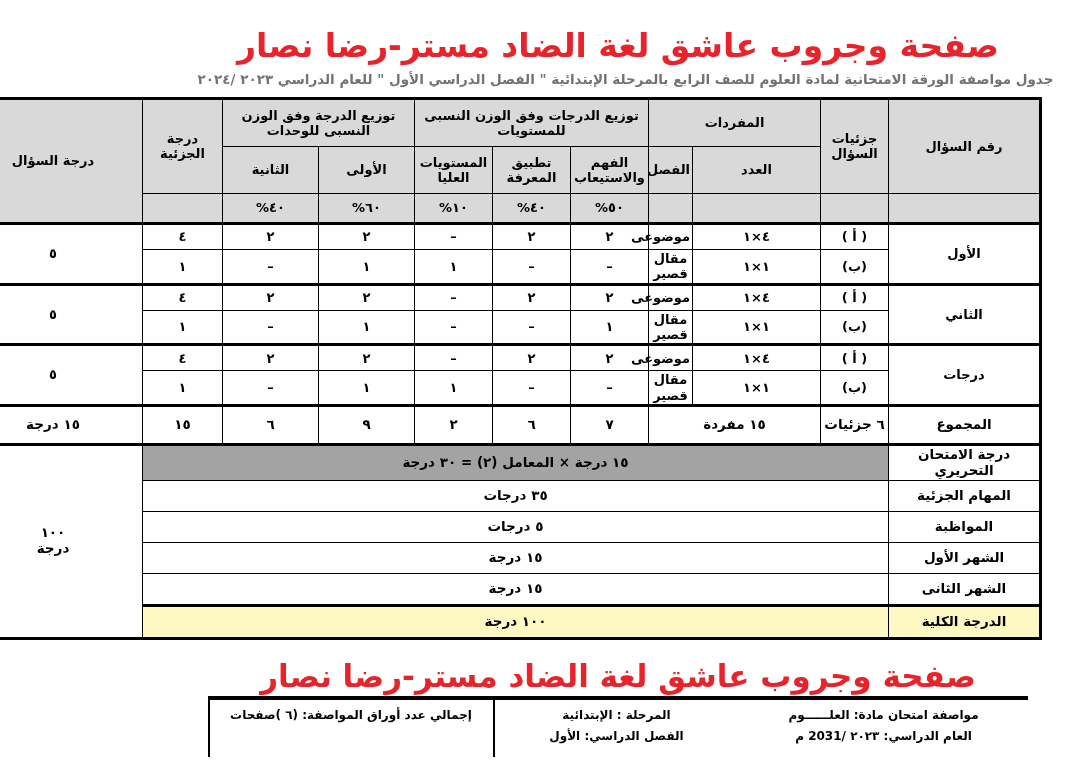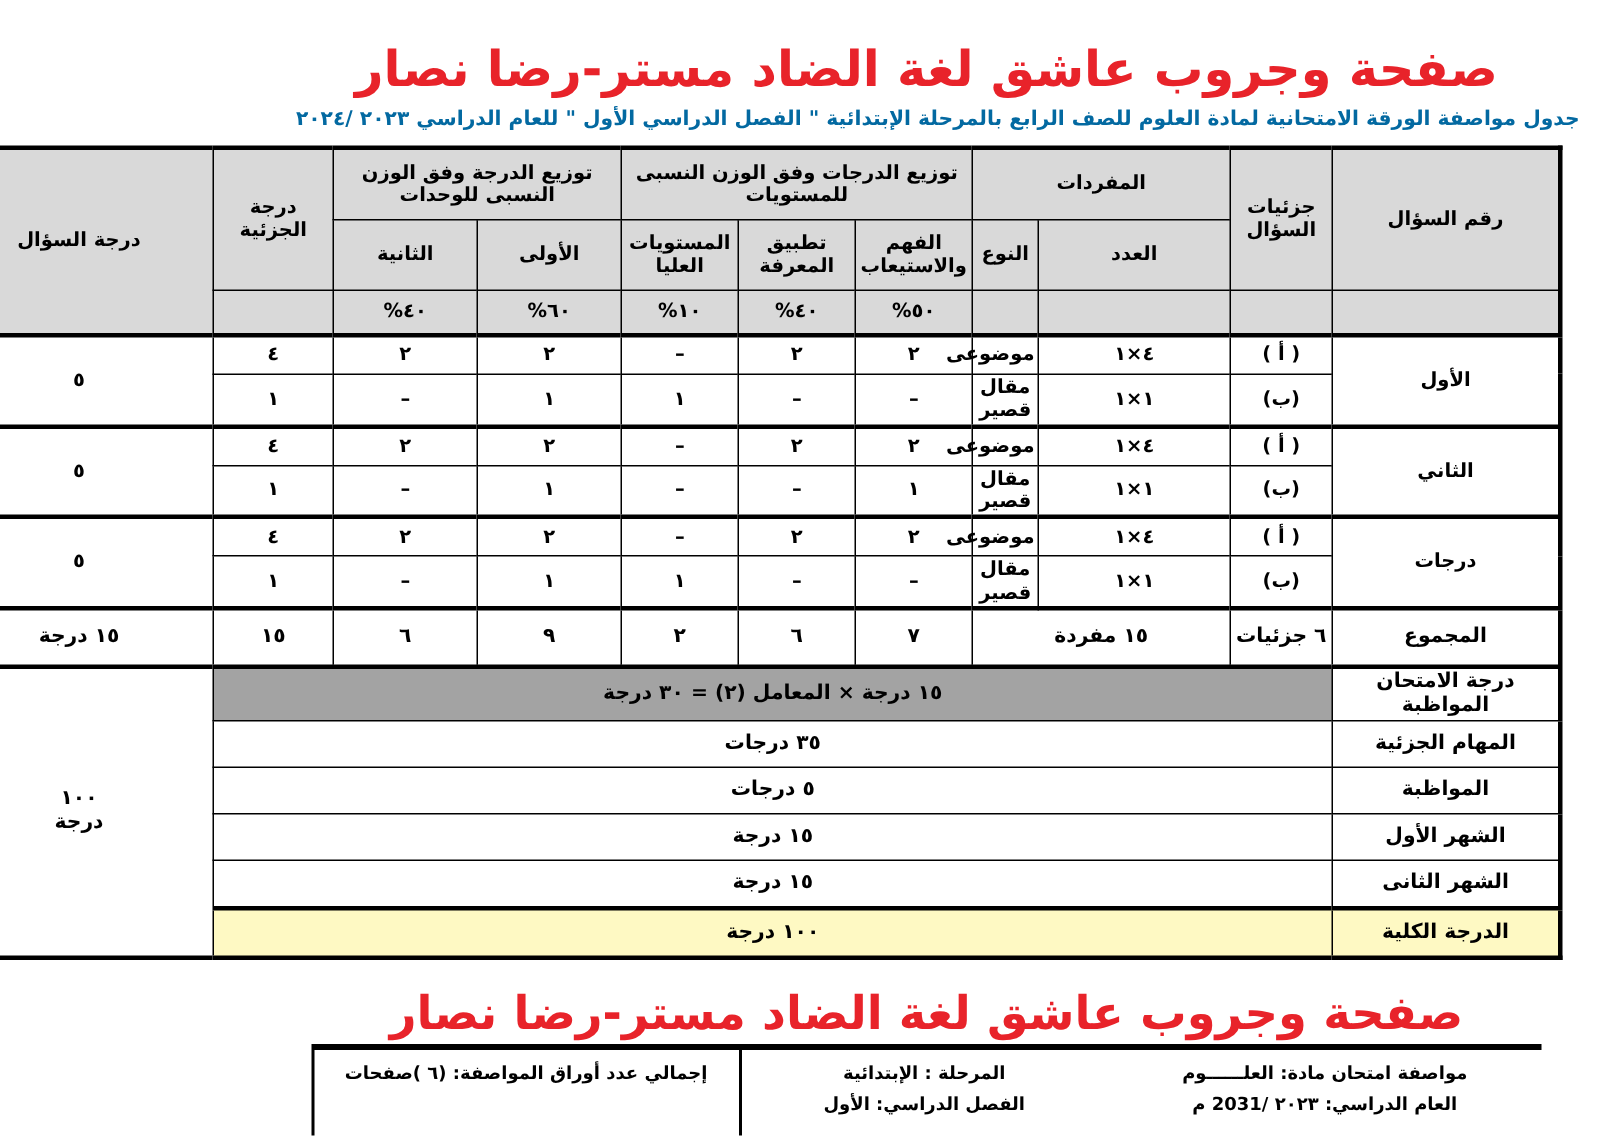--- a/index.html
+++ b/index.html
@@ -28,21 +28,21 @@
     color: #e8232a;
     font-size: 33px;
     font-weight: 700;
     text-align: center;
     letter-spacing: 0px;
     line-height: 1.15;
     padding-top: 27px;
     white-space: nowrap;
   }
   .subtitle {
-    color: #0369a1;
+    color: #737373;
     font-size: 13.5px;
     font-weight: 700;
     text-align: center;
     padding-top: 6px;
     white-space: nowrap;
     margin-left: 15px;
   }
 
   
   .table-wrap {
@@ -167,21 +167,21 @@
         <td class="hdr thick-top" rowspan="2">جزئيات السؤال</td>
         <td class="hdr thick-top" colspan="2">المفردات</td>
         <td class="hdr thick-top" colspan="3">توزيع الدرجات وفق الوزن النسبى للمستويات</td>
         <td class="hdr thick-top" colspan="2">توزيع الدرجة وفق الوزن النسبى للوحدات</td>
         <td class="hdr thick-top" rowspan="2">درجة الجزئية</td>
         <td class="hdr thick-top thick-left" rowspan="3">درجة السؤال</td>
       </tr>
 
       <tr class="hdr hdr-mid">
         <td class="hdr">العدد</td>
-        <td class="hdr">النوع</td>
+        <td class="hdr">الفصل</td>
         <td class="hdr">الفهم والاستيعاب</td>
         <td class="hdr">تطبيق المعرفة</td>
         <td class="hdr">المستويات العليا</td>
         <td class="hdr">الأولى</td>
         <td class="hdr">الثانية</td>
       </tr>
 
       <tr class="hdr hdr-pct">
         <td class="hdr thick-right"></td>
         <td class="hdr"></td>
@@ -277,21 +277,21 @@
         <td class="thick-top">٧</td>
         <td class="thick-top">٦</td>
         <td class="thick-top">٢</td>
         <td class="thick-top">٩</td>
         <td class="thick-top">٦</td>
         <td class="thick-top">١٥</td>
         <td class="thick-top thick-left">١٥ درجة</td>
       </tr>
 
       <tr class="sum thick-top">
-        <td class="thick-right thick-top sum-label">درجة الامتحان المواظبة</td>
+        <td class="thick-right thick-top sum-label">درجة الامتحان التحريري</td>
         <td class="thick-top sum-value sum-grey" colspan="9">١٥ درجة  × المعامل (٢) = ٣٠ درجة</td>
         <td class="thick-top thick-left grand" rowspan="6">
           <span class="meta-line">١٠٠</span>
           <span class="meta-line">درجة</span>
         </td>
       </tr>
 
       <tr class="sum">
         <td class="thick-right sum-label">المهام الجزئية</td>
         <td class="sum-value" colspan="9">٣٥ درجات</td>

